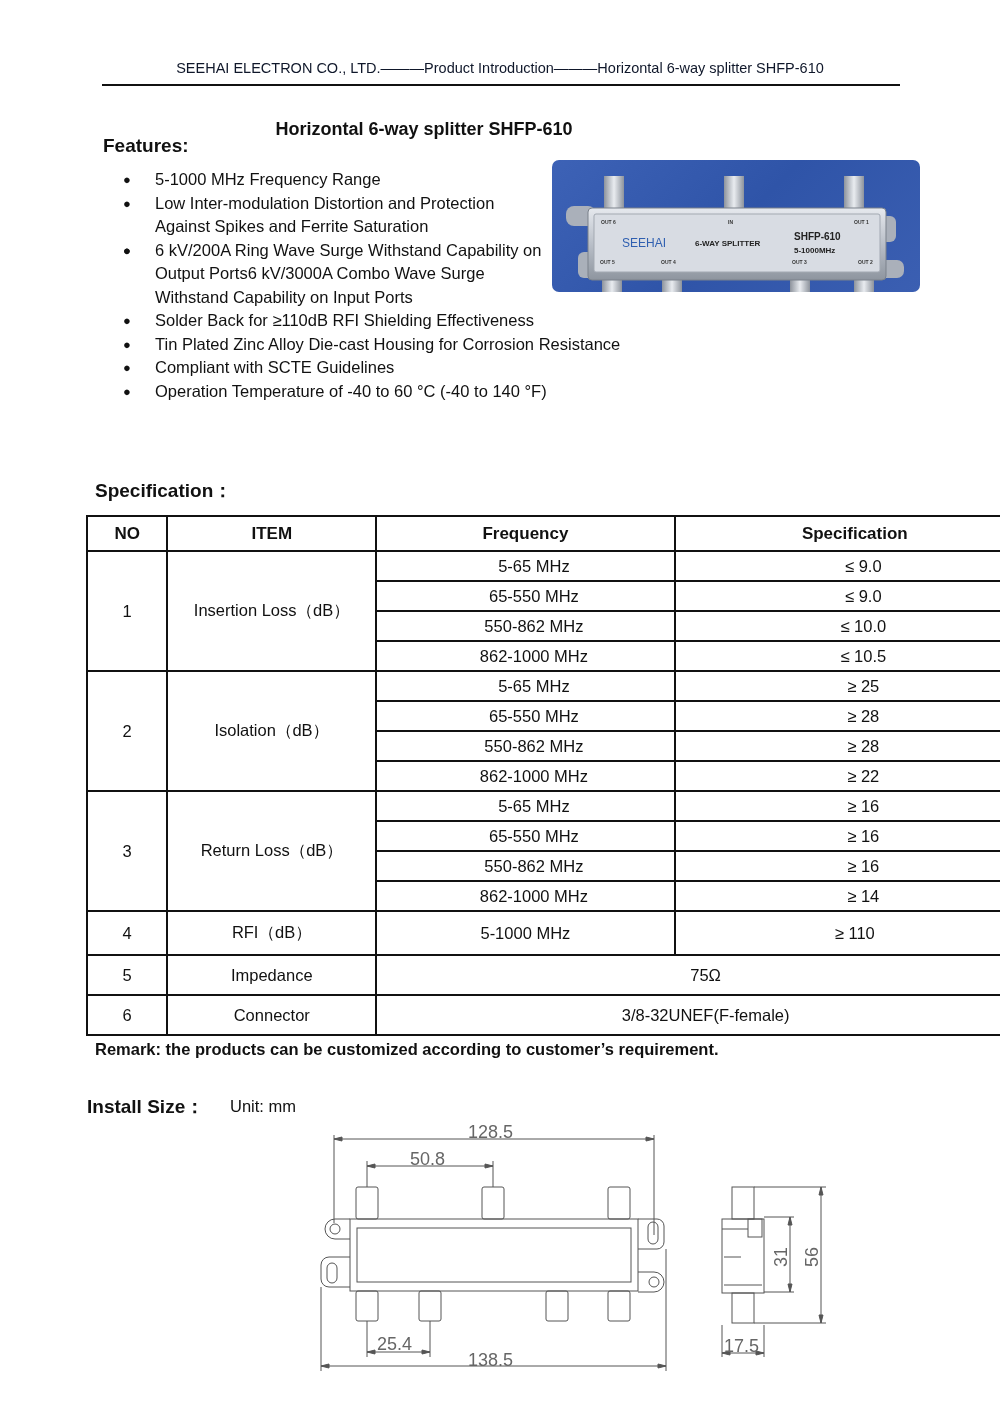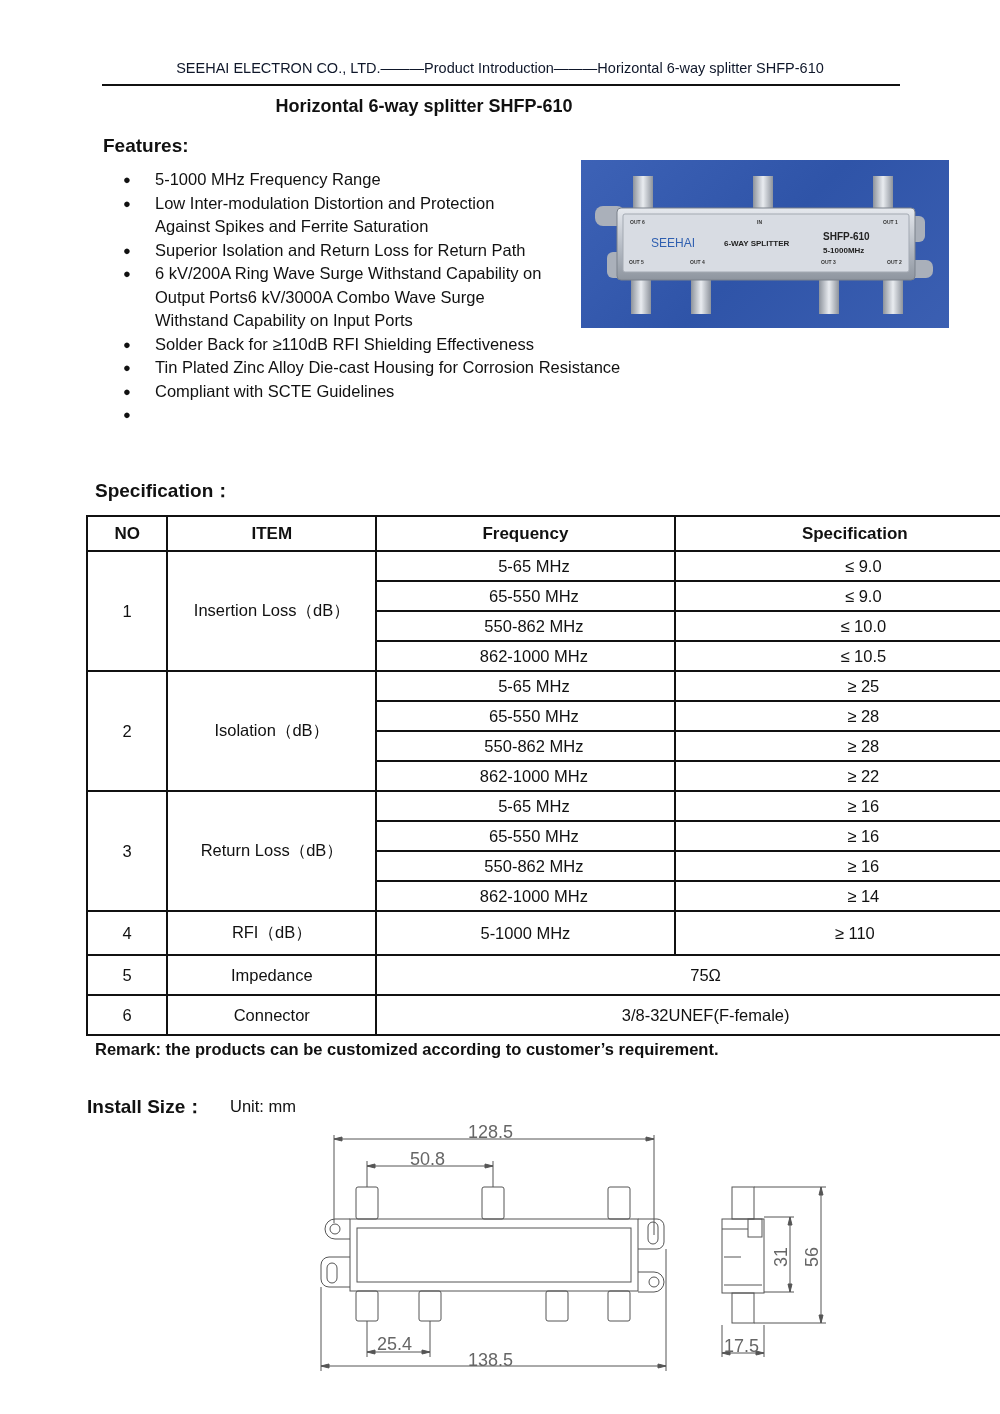--- a/index.html
+++ b/index.html
@@ -1,28 +1,28 @@
 <!DOCTYPE html>
 <html><head>
 <meta charset="utf-8">
 <style>
   html, body { margin: 0; padding: 0; background: #ffffff; }
   body { width: 1000px; height: 1414px; position: relative; overflow: hidden;
          font-family: "Liberation Sans", sans-serif; color: #111; }
   .abs { position: absolute; }
   .header-text { left: 0; width: 1000px; top: 60px; text-align: center; font-size: 14.5px; color: #0f172a; }
   .header-rule { left: 102px; top: 84px; width: 798px; height: 2px; background: #111; }
-  .doc-title { left: 0; width: 848px; top: 96px; text-align: center; font-size: 18px; font-weight: bold; }
+  .doc-title { left: 0; width: 848px; top: 119px; text-align: center; font-size: 18px; font-weight: bold; }
   .section-h { font-size: 19px; font-weight: bold; }
   .features-h { left: 95px; top: 135px; margin-left: 8px; }
   ul.features { position: absolute; left: 120px; top: 168px; margin: 0; padding: 0; list-style: none; width: 560px; }
   ul.features li { position: relative; padding-left: 35px; font-size: 16.5px; line-height: 23.5px; }
   ul.features li .bullet { position: absolute; left: 3px; top: 0; font-size: 13px; }
   ul.features li.narrow { width: 395px; }
-  .photo { left: 581px; top: 160px; width: 368px; height: 168px; background: linear-gradient(135deg,#3d62b6 0%,#2f54a8 50%,#3b5fb2 100%); overflow: hidden; }
+  .photo { left: 552px; top: 160px; width: 368px; height: 132px; background: linear-gradient(135deg,#3d62b6 0%,#2f54a8 50%,#3b5fb2 100%); overflow: hidden; border-radius: 7px; }
   .spec-h { left: 95px; top: 478px; }
   table.spec { position: absolute; left: 86px; top: 515px; width: 950px; border-collapse: collapse; }
   table.spec td, table.spec th { border: 2px solid #111; text-align: center; font-size: 16.5px; padding: 0; }
   table.spec th { height: 33px; font-weight: bold; font-size: 17px; }
   table.spec td.sub { height: 28px; padding-left: 17px; }
   table.spec td.single { height: 42px; }
   table.spec td.single2 { height: 38px; }
   .remark { left: 95px; top: 1040px; font-size: 16.5px; font-weight: bold; }
   .install-h { left: 87px; top: 1094px; }
   .unit { left: 230px; top: 1097px; font-size: 16.5px; }
@@ -34,26 +34,26 @@
 <div class="abs header-text">SEEHAI ELECTRON CO., LTD.———Product Introduction———Horizontal 6-way splitter SHFP-610</div>
 <div class="abs header-rule"></div>
 
 <div class="abs doc-title">Horizontal 6-way splitter SHFP-610</div>
 
 <div class="abs section-h features-h">Features:</div>
 
 <ul class="features">
   <li><span class="bullet">●</span><span>5-1000 MHz Frequency Range</span></li>
   <li class="narrow"><span class="bullet">●</span><span>Low Inter-modulation Distortion and Protection Against Spikes and Ferrite Saturation</span></li>
-  <li class="narrow"><span class="bullet">●</span><span>Superior Isolation and Return Loss for Return Path</span></li>
+  <li class="narrow"><span class="bullet">●</span></li>
   <li class="narrow"><span class="bullet">●</span><span>6 kV/200A Ring Wave Surge Withstand Capability on Output Ports6 kV/3000A Combo Wave Surge Withstand Capability on Input Ports</span></li>
   <li><span class="bullet">●</span><span>Solder Back for ≥110dB RFI Shielding Effectiveness</span></li>
   <li><span class="bullet">●</span><span>Tin Plated Zinc Alloy Die-cast Housing for Corrosion Resistance</span></li>
   <li><span class="bullet">●</span><span>Compliant with SCTE Guidelines</span></li>
-  <li><span class="bullet">●</span></li>
+  <li><span class="bullet">●</span><span>Operation Temperature of -40 to 60 °C (-40 to 140 °F)</span></li>
 </ul>
 
 <div class="abs photo">
   <svg width="368" height="168" viewBox="0 0 368 168">
     <defs>
       <linearGradient id="metal" x1="0" y1="0" x2="0" y2="1">
         <stop offset="0" stop-color="#e6e9ee"></stop>
         <stop offset="0.5" stop-color="#b9bfc8"></stop>
         <stop offset="1" stop-color="#8e959f"></stop>
       </linearGradient>

